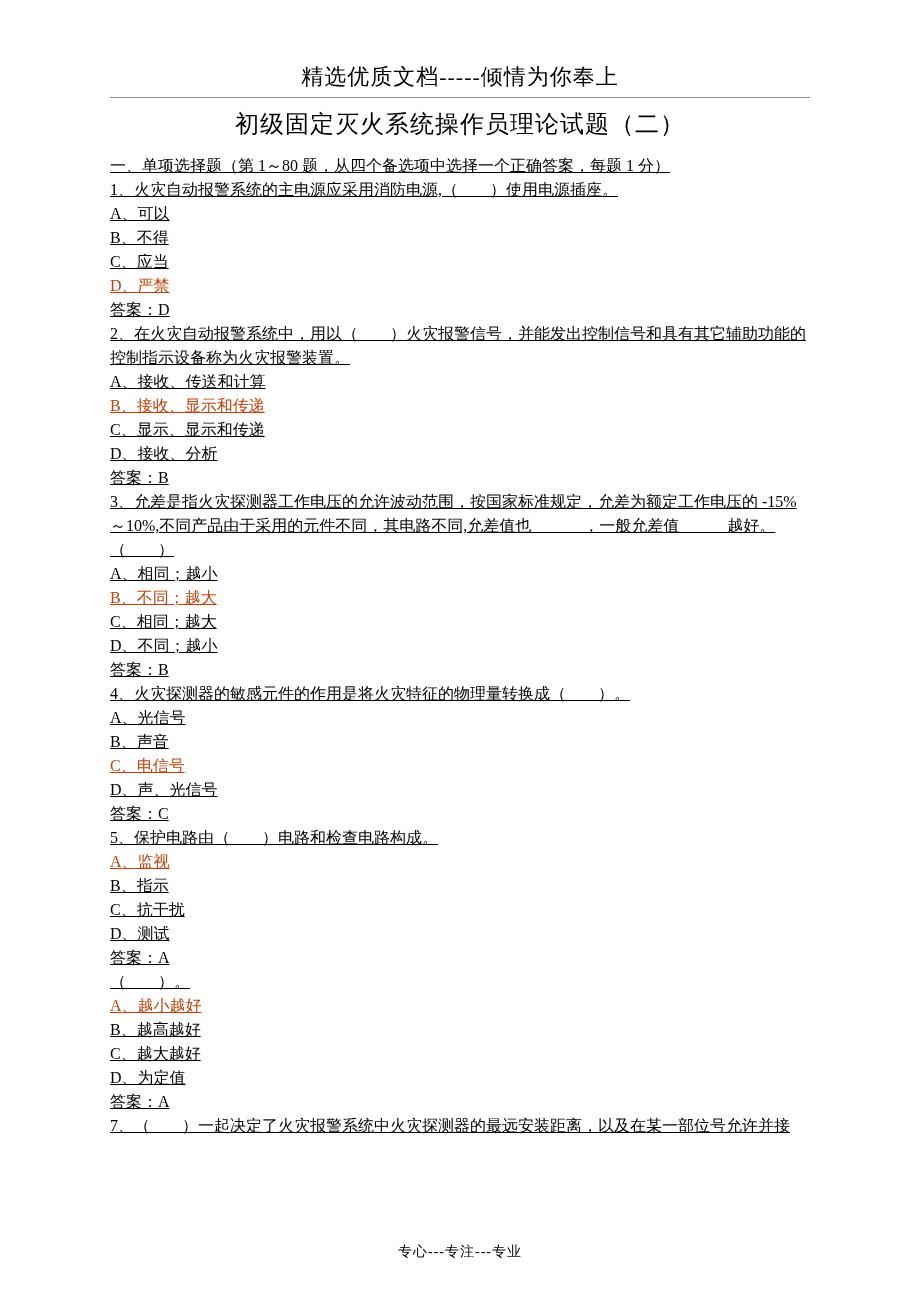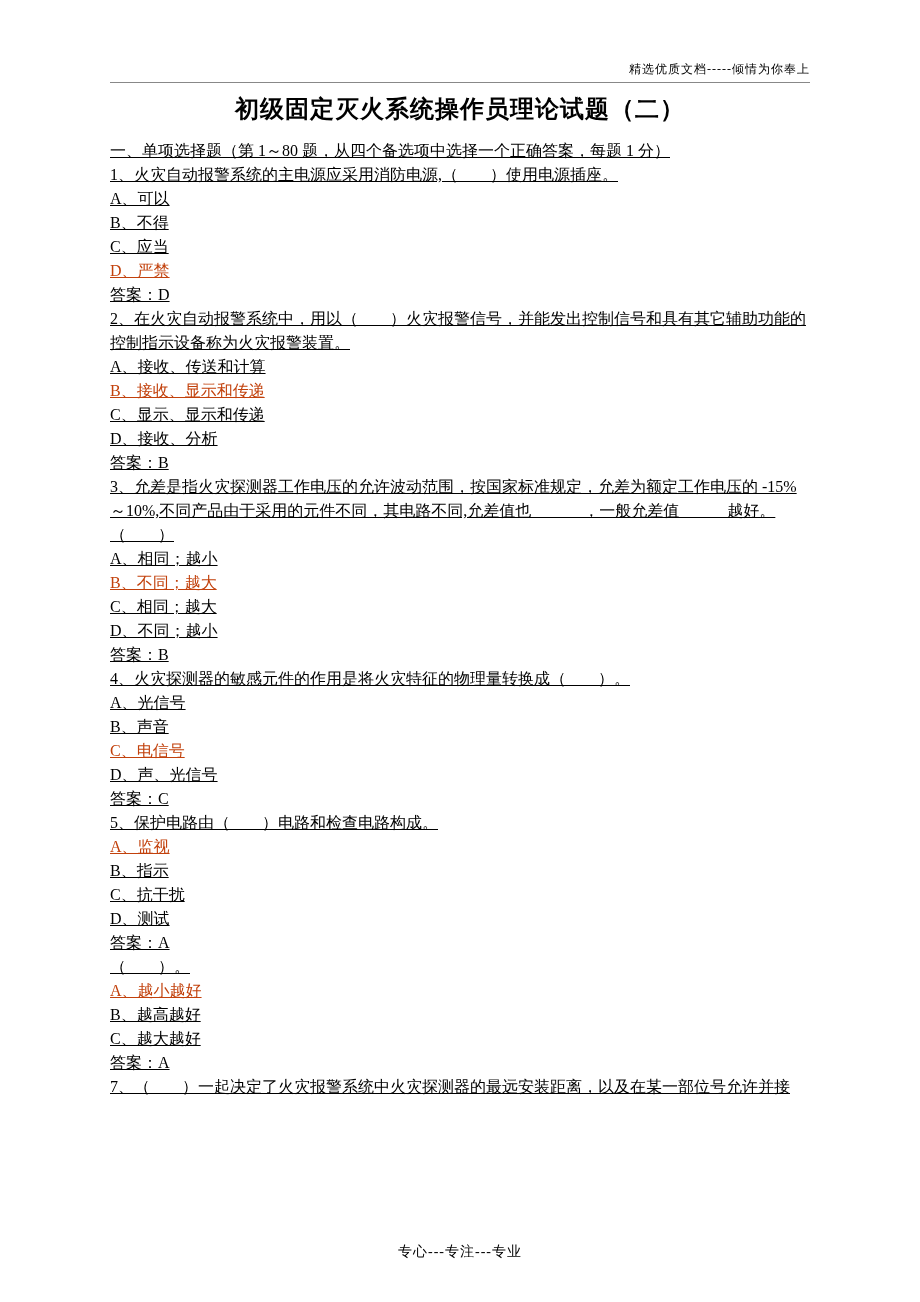--- a/index.html
+++ b/index.html
@@ -12,30 +12,30 @@
     line-height: 1.5;
   }
   .page {
     width: 920px;
     min-height: 1302px;
     box-sizing: border-box;
     padding: 60px 110px 40px 110px;
     position: relative;
   }
   .header {
-    text-align: right;
-    font-size: 12px;
+    text-align: center;
+    font-size: 22px;
     letter-spacing: 1px;
     padding-bottom: 4px;
     border-bottom: 1px solid #888;
   }
   .title {
     text-align: center;
     font-size: 24px;
-    font-weight: bold;
+    font-weight: normal;
     margin: 8px 0 12px 0;
     letter-spacing: 1px;
   }
   .content-line {
     text-align: left;
     font-size: 16px;
     margin: 0;
     text-decoration: underline;
   }
   .red {
@@ -86,17 +86,18 @@
       <div class="content-line">5、保护电路由（　　）电路和检查电路构成。</div>
       <div class="content-line red">A、监视</div>
       <div class="content-line">B、指示</div>
       <div class="content-line">C、抗干扰</div>
       <div class="content-line">D、测试</div>
       <div class="content-line">答案：A</div>
       <div class="content-line">（　　）。</div>
       <div class="content-line red">A、越小越好</div>
       <div class="content-line">B、越高越好</div>
       <div class="content-line">C、越大越好</div>
+      <div class="content-line">D、为定值</div>
       <div class="content-line">答案：A</div>
       <div class="content-line">7、（　　）一起决定了火灾报警系统中火灾探测器的最远安装距离，以及在某一部位号允许并接</div>
     </div>
   <div class="footer">专心---专注---专业</div>
 </div>
 
 </body></html>

